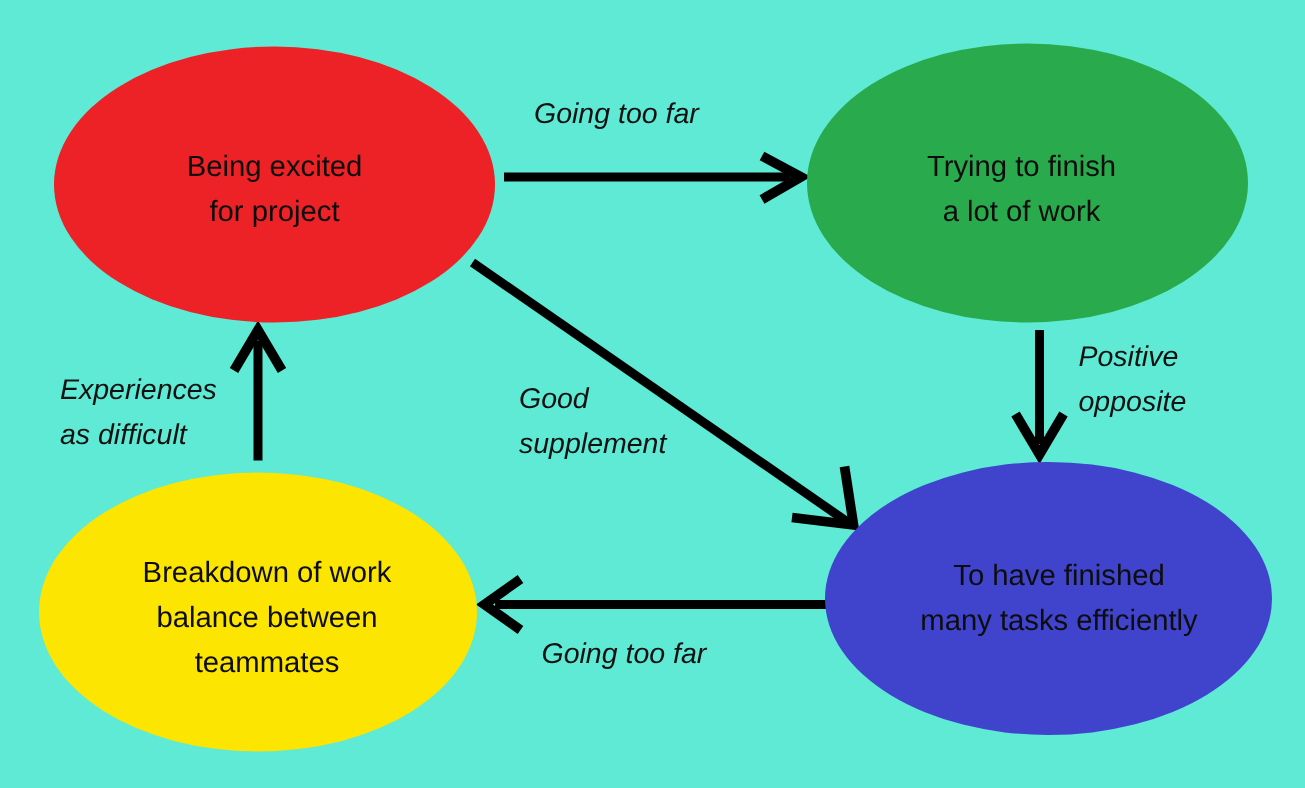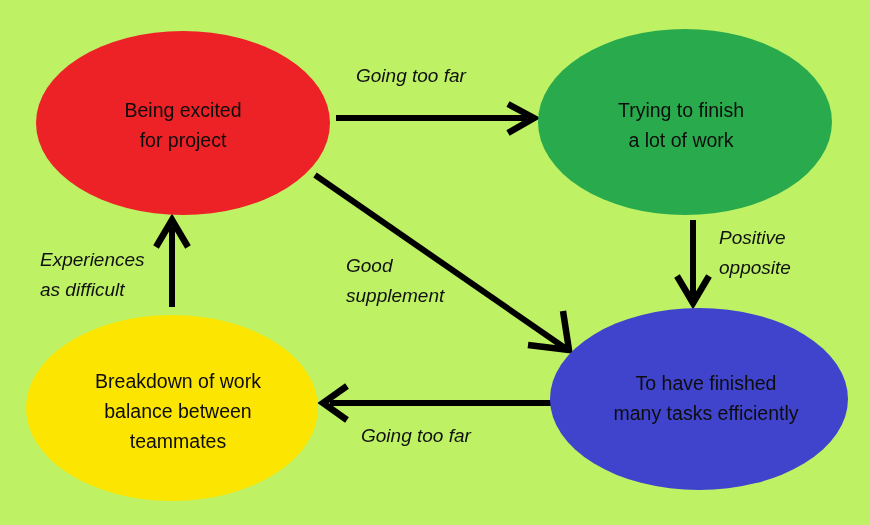--- a/index.html
+++ b/index.html
@@ -7,21 +7,21 @@
     padding: 0;
     background: #ffffff;
   }
   body {
     font-family: "Liberation Sans", sans-serif;
   }
   #canvas {
     position: relative;
     width: 870px;
     height: 525px;
-    background: #bef264;
+    background: #5eead4;
     overflow: hidden;
   }
   #diagram-svg {
     position: absolute;
     left: 0;
     top: 0;
     width: 870px;
     height: 525px;
   }
   .node-label {

